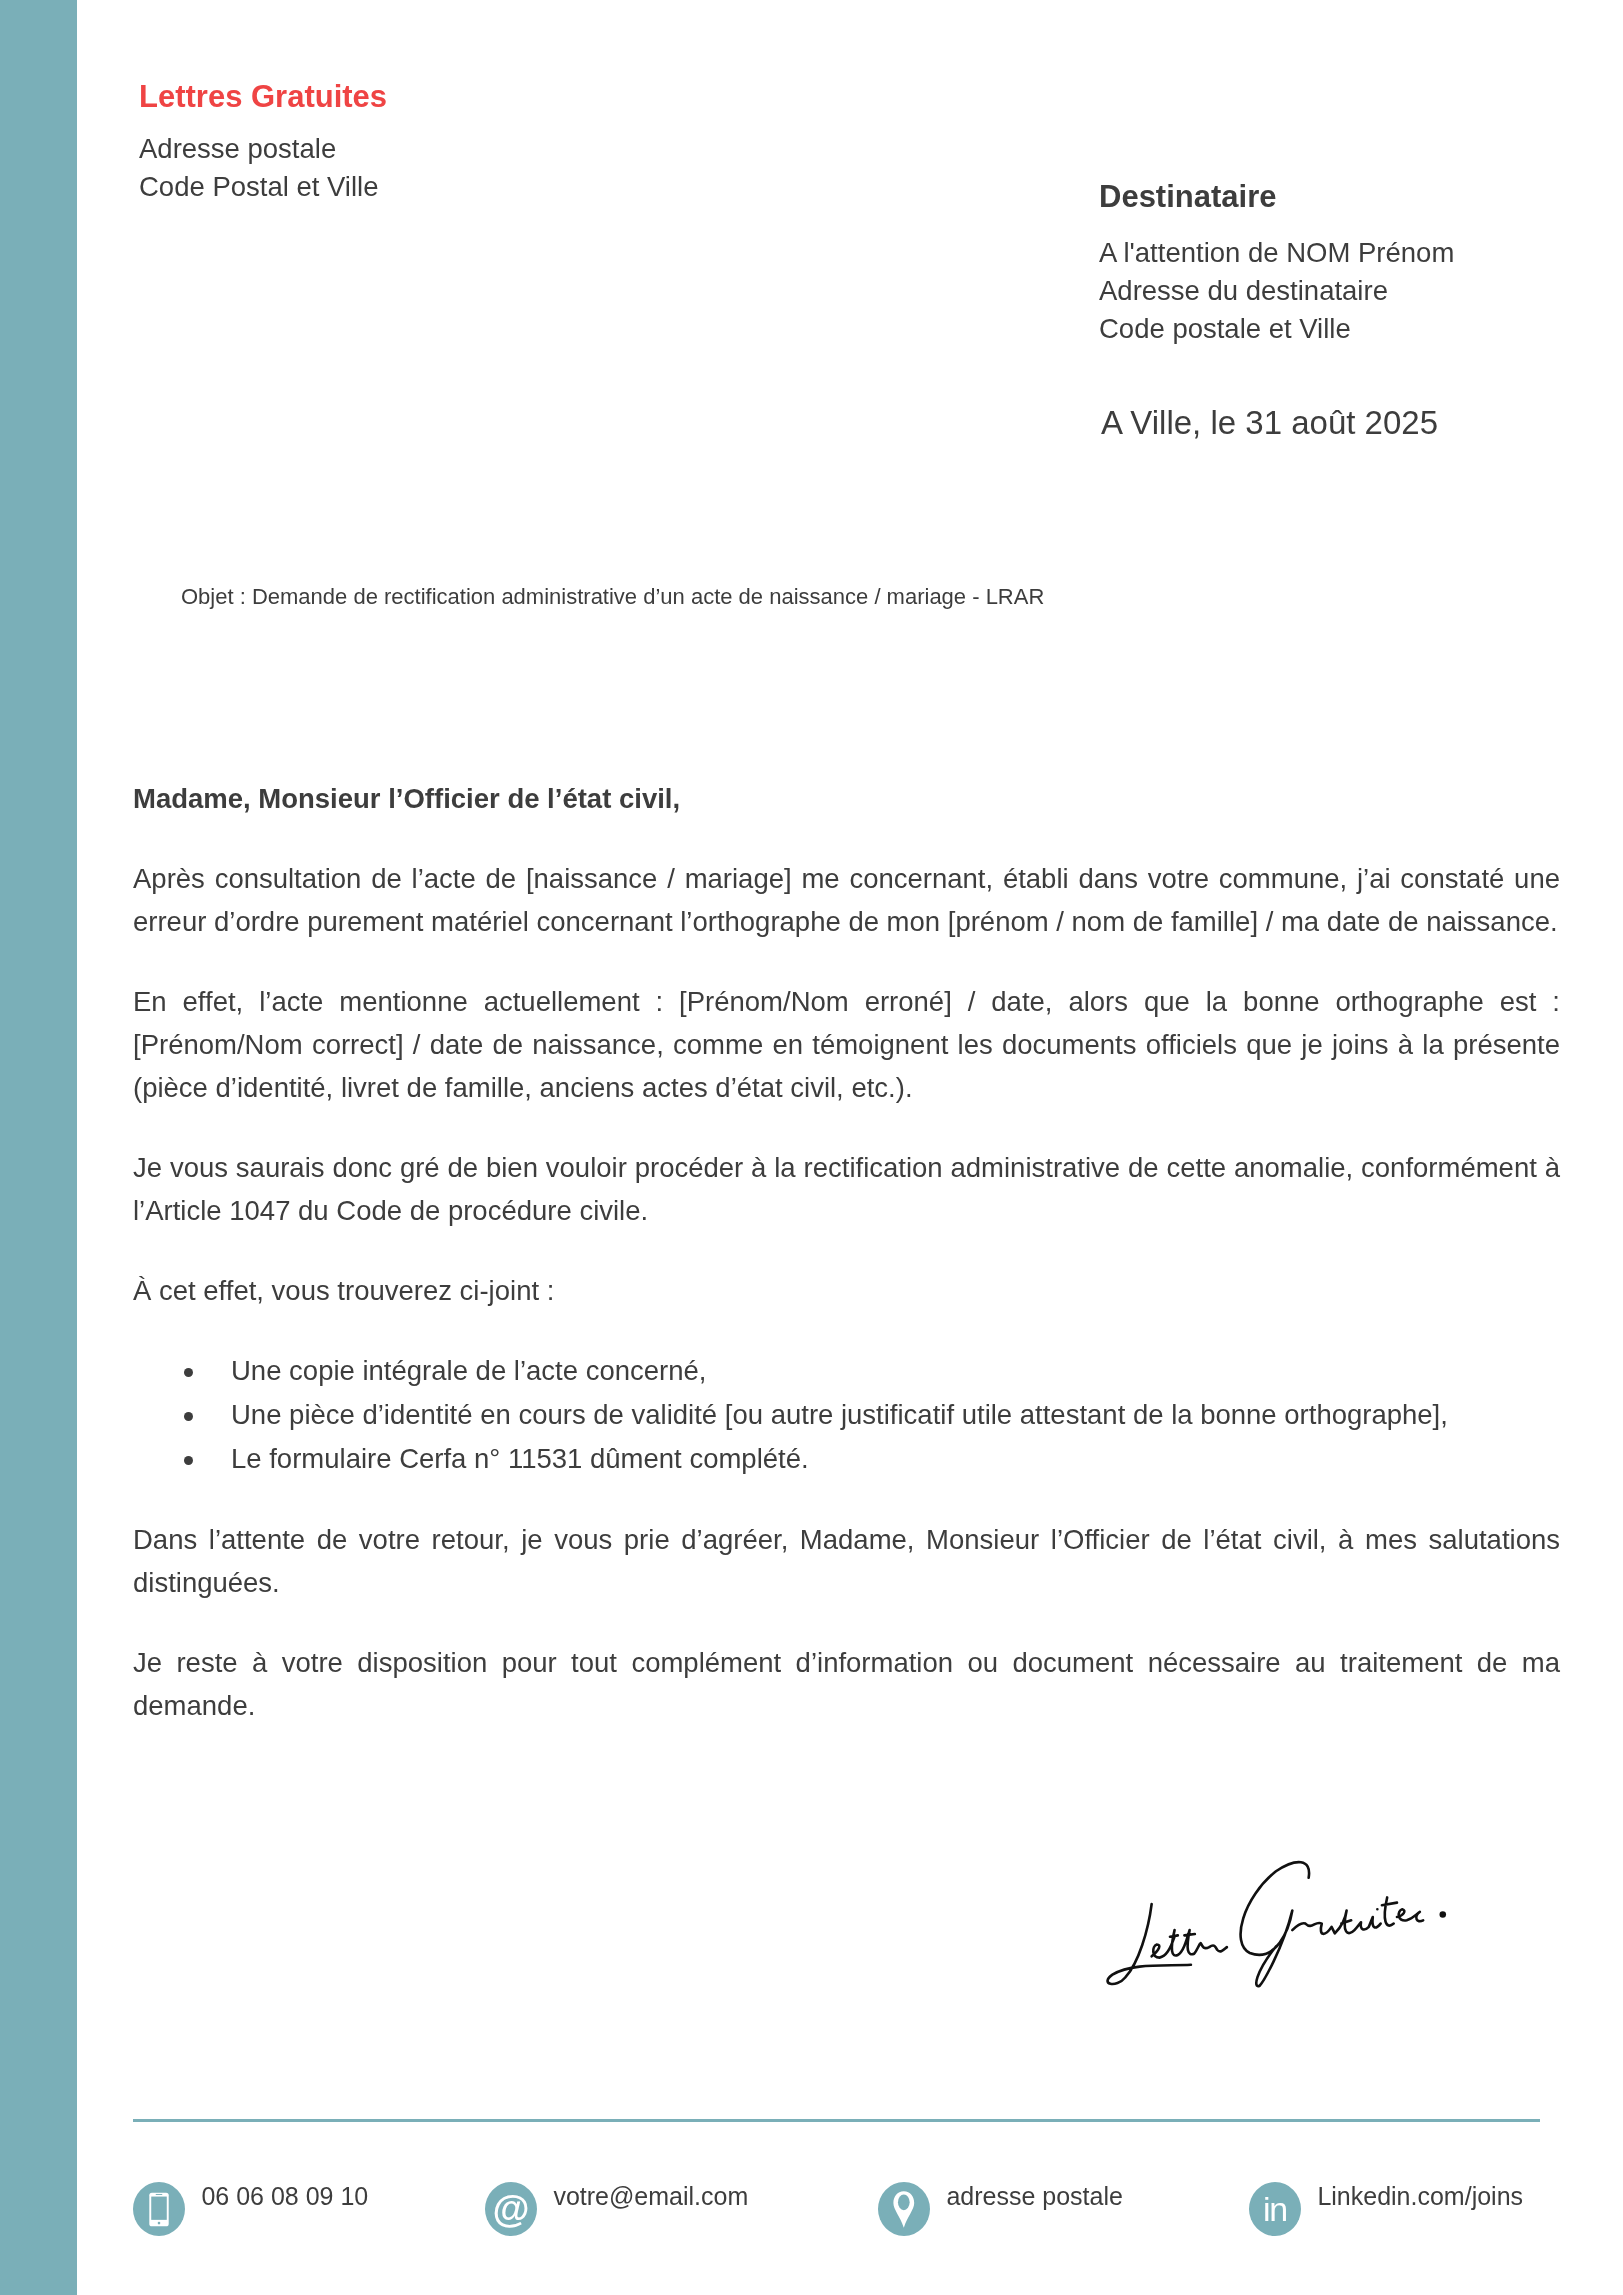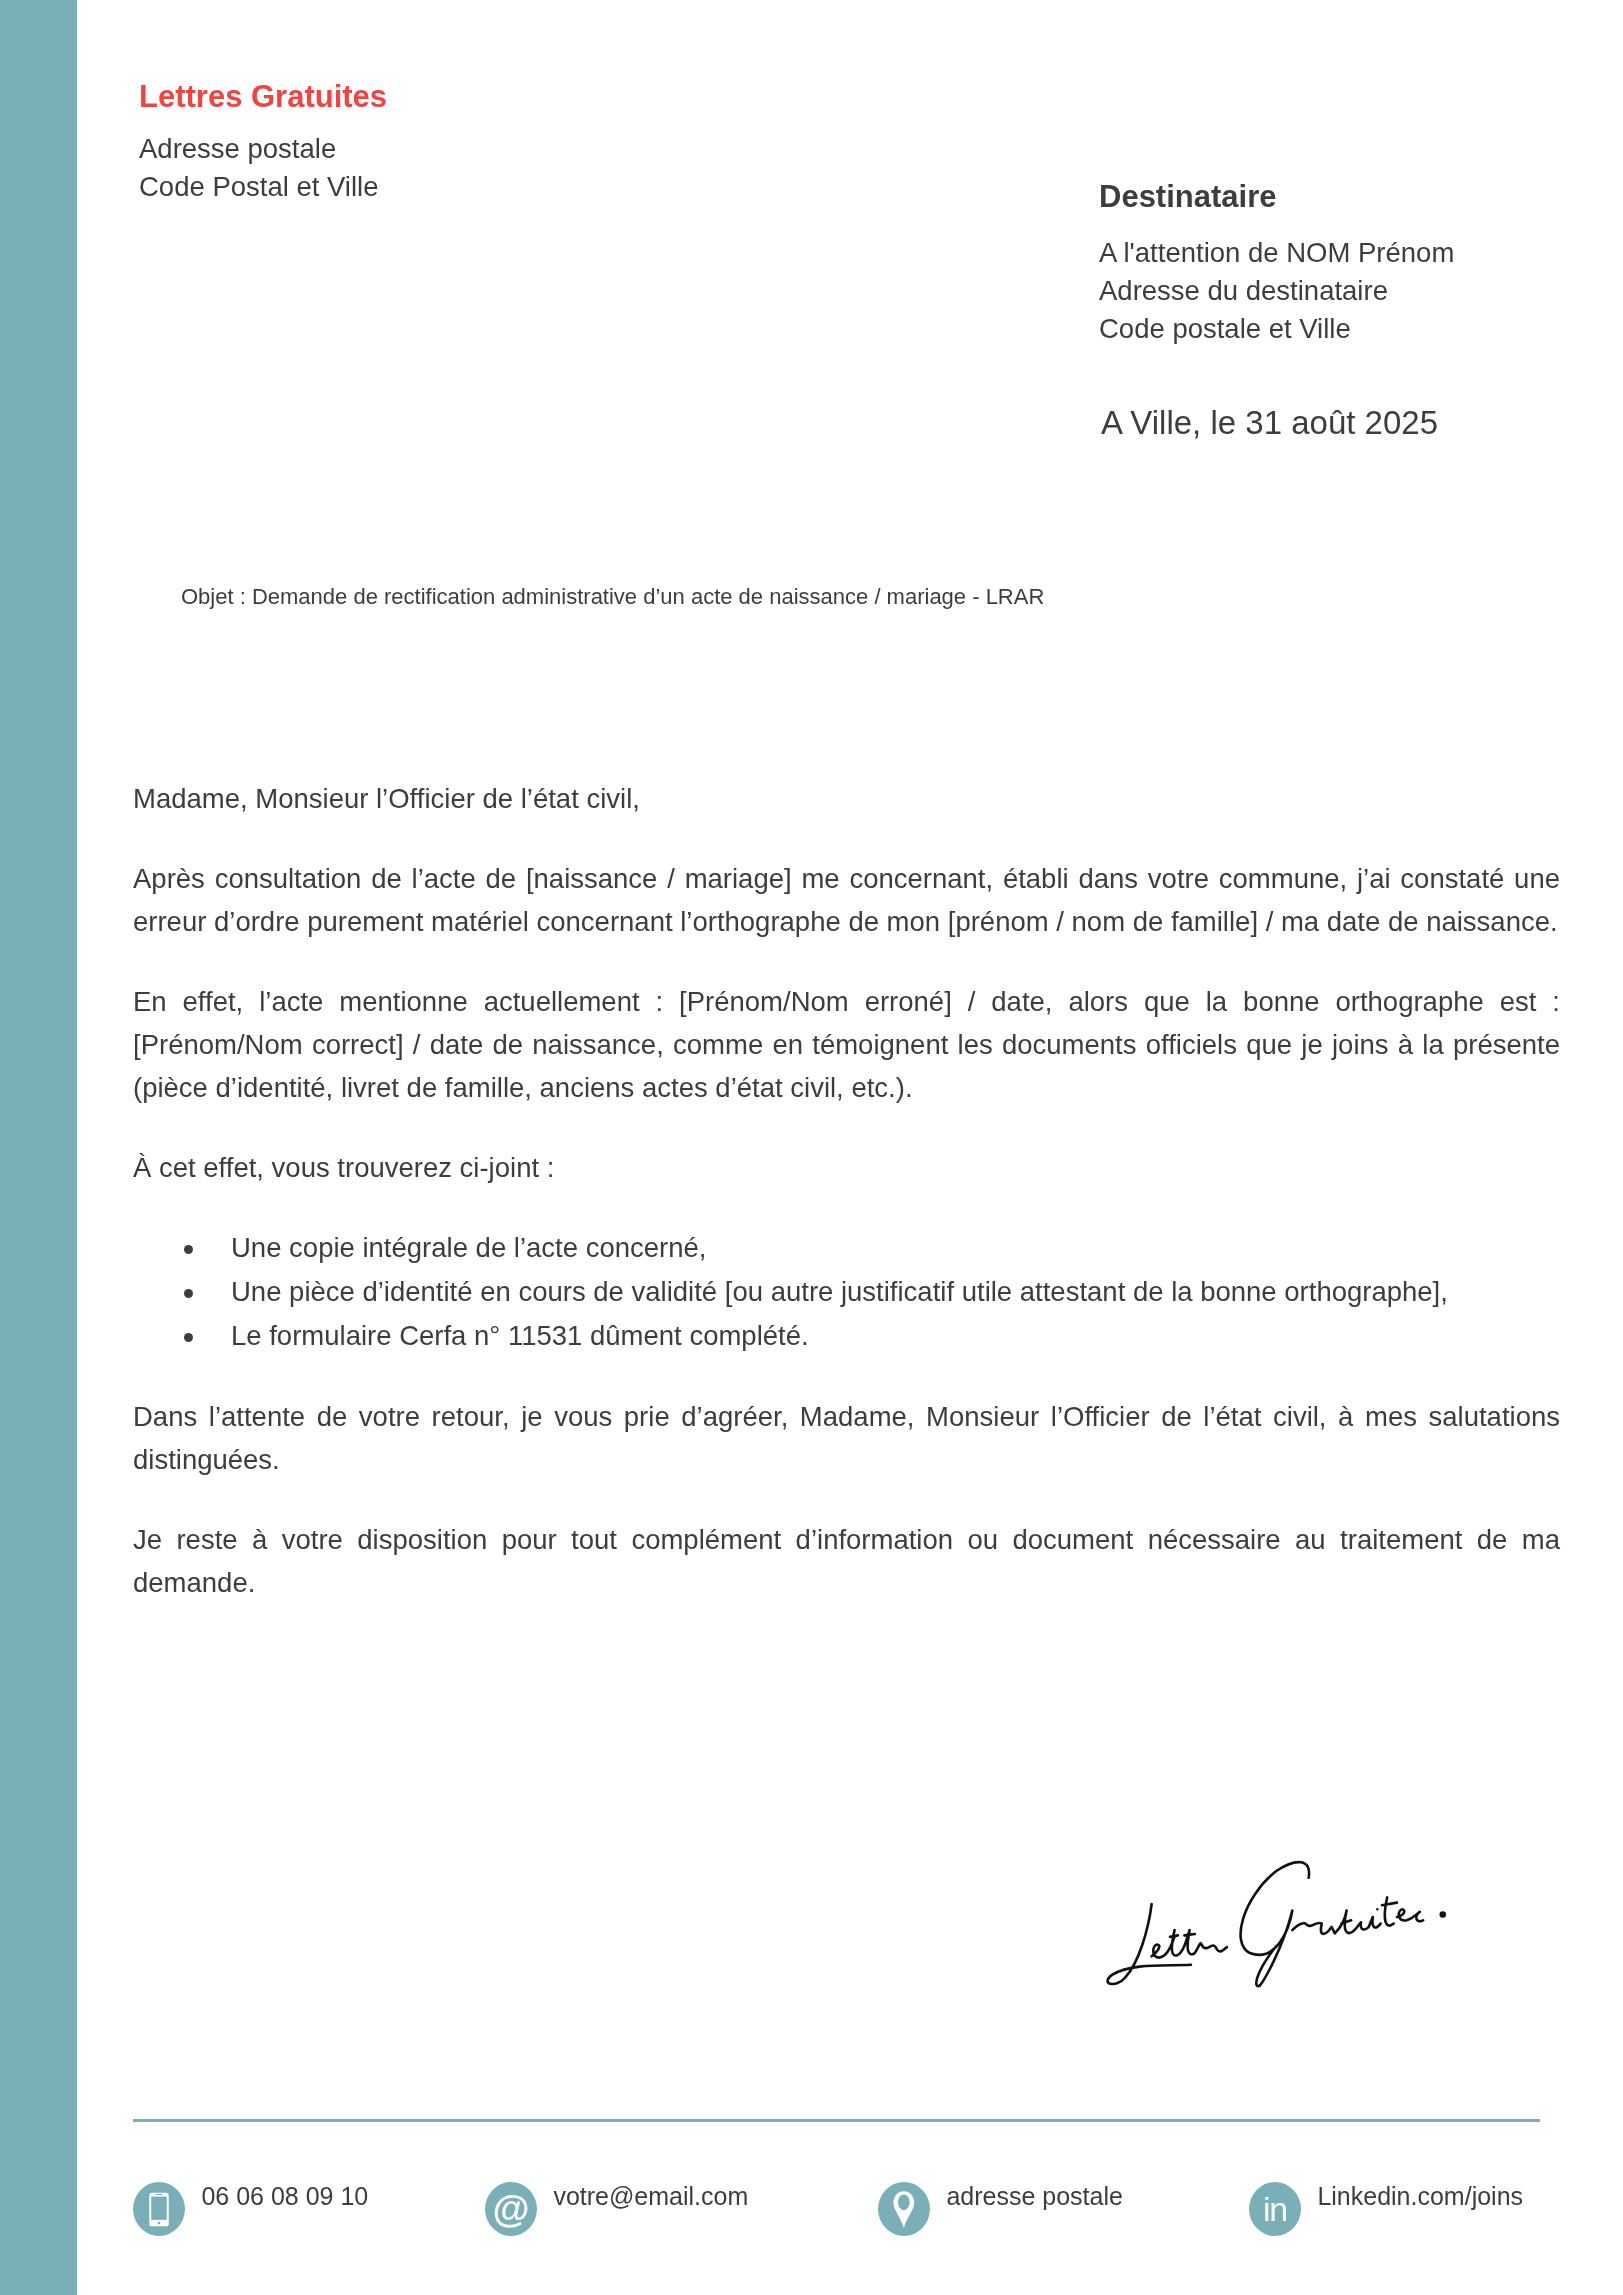--- a/index.html
+++ b/index.html
@@ -12,21 +12,21 @@
     .sender { position: absolute; left: 139px; top: 77px; }
     .sender-name { font-size: 31px; font-weight: bold; color: #ef4444; margin: 0 0 14.4px 0; line-height: 39px; }
     .sender-line { font-size: 27.5px; line-height: 38px; }
     .recipient { position: absolute; left: 1099px; top: 177px; }
     .recipient-title { font-size: 31px; font-weight: bold; line-height: 39px; margin-bottom: 18.3px; }
     .recipient-line { font-size: 27.5px; line-height: 38px; }
     .date { position: absolute; left: 1101px; top: 404px; font-size: 33px; line-height: 38px; }
     .subject { position: absolute; left: 133px; top: 578px; font-size: 22px; line-height: 38px; margin-left: 48px; }
     .body-text { position: absolute; left: 133px; top: 777px; width: 1427px; font-size: 27.5px; line-height: 43px; }
     .body-text p { margin: 0 0 37px 0; text-align: justify; }
-    .body-text p.salutation { margin-bottom: 37px; }
+    .body-text p.salutation { margin-bottom: 37px; font-weight: bold; }
     .attach-list { margin: 0 0 37px 0; padding: 0; list-style: none; }
     .attach-list li { position: relative; padding-left: 98px; line-height: 44px; }
     .attach-list li .bullet { position: absolute; left: 51px; top: 19px; width: 9.2px; height: 9.2px; border-radius: 50%; background: #3d3d3d; }
     .signature { position: absolute; left: 1086px; top: 1832px; width: 393px; height: 157px; }
     .footer-rule { position: absolute; left: 133px; top: 2119px; width: 1407px; height: 3.3px; background: #7aafb8; }
     .footer { position: absolute; left: 133px; top: 2182px; width: 1440px; height: 59px; }
     .contact { position: absolute; top: 0; display: flex; align-items: flex-start; height: 54px; }
     .contact .icon { width: 52px; height: 54px; border-radius: 50%; background: #7aafb8; display: flex; align-items: center; justify-content: center; color: #fff; margin-right: 16.4px; }
     .contact .label { font-size: 25px; color: #3d3d3d; }
   </style>
@@ -49,20 +49,21 @@
 </div>
 
 <div class="date">A Ville, le 31 août 2025</div>
 
 <div class="subject">Objet : Demande de rectification administrative d’un acte de naissance / mariage - LRAR</div>
 
 <div class="body-text">
   <p class="salutation">Madame, Monsieur l’Officier de l’état civil,</p>
   <p>Après consultation de l’acte de [naissance / mariage] me concernant, établi dans votre commune, j’ai constaté une erreur d’ordre purement matériel concernant l’orthographe de mon [prénom / nom de famille] / ma date de naissance.</p>
   <p>En effet, l’acte mentionne actuellement : [Prénom/Nom erroné] / date, alors que la bonne orthographe est : [Prénom/Nom correct] / date de naissance, comme en témoignent les documents officiels que je joins à la présente (pièce d’identité, livret de famille, anciens actes d’état civil, etc.).</p>
+  <p>Je vous saurais donc gré de bien vouloir procéder à la rectification administrative de cette anomalie, conformément à l’Article 1047 du Code de procédure civile.</p>
   <p>À cet effet, vous trouverez ci-joint :</p>
   <ul class="attach-list">
     <li><span class="bullet"></span><span>Une copie intégrale de l’acte concerné,</span></li>
     <li><span class="bullet"></span><span>Une pièce d’identité en cours de validité [ou autre justificatif utile attestant de la bonne orthographe],</span></li>
     <li><span class="bullet"></span><span>Le formulaire Cerfa n° 11531 dûment complété.</span></li>
   </ul>
   <p>Dans l’attente de votre retour, je vous prie d’agréer, Madame, Monsieur l’Officier de l’état civil, à mes salutations distinguées.</p>
   <p>Je reste à votre disposition pour tout complément d’information ou document nécessaire au traitement de ma demande.</p>
 </div>
 

